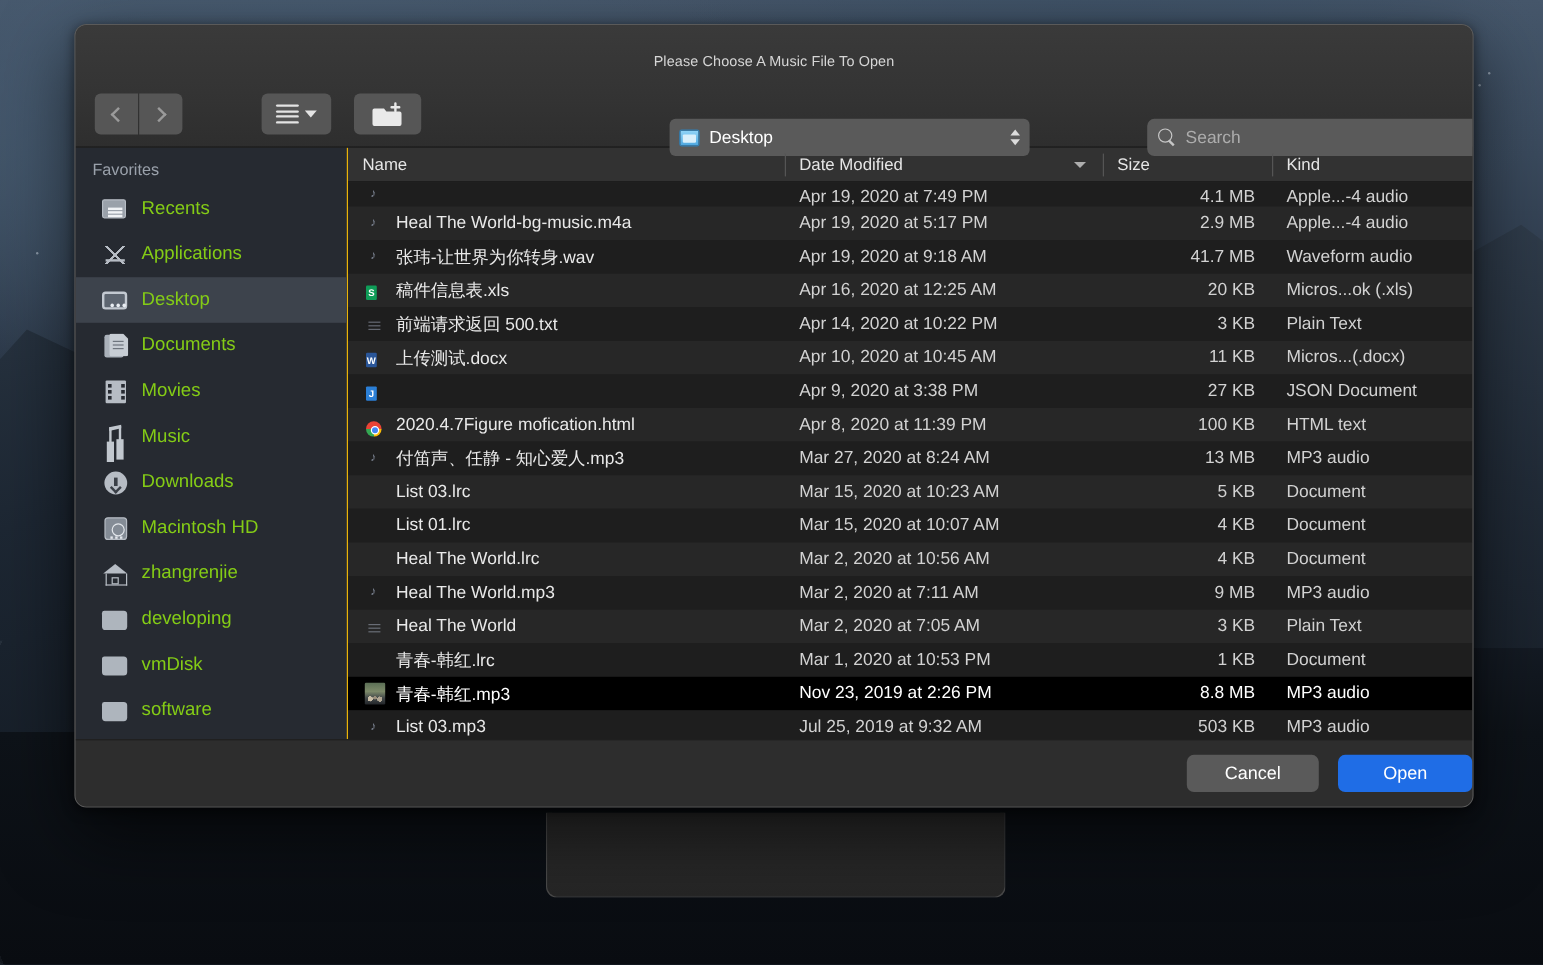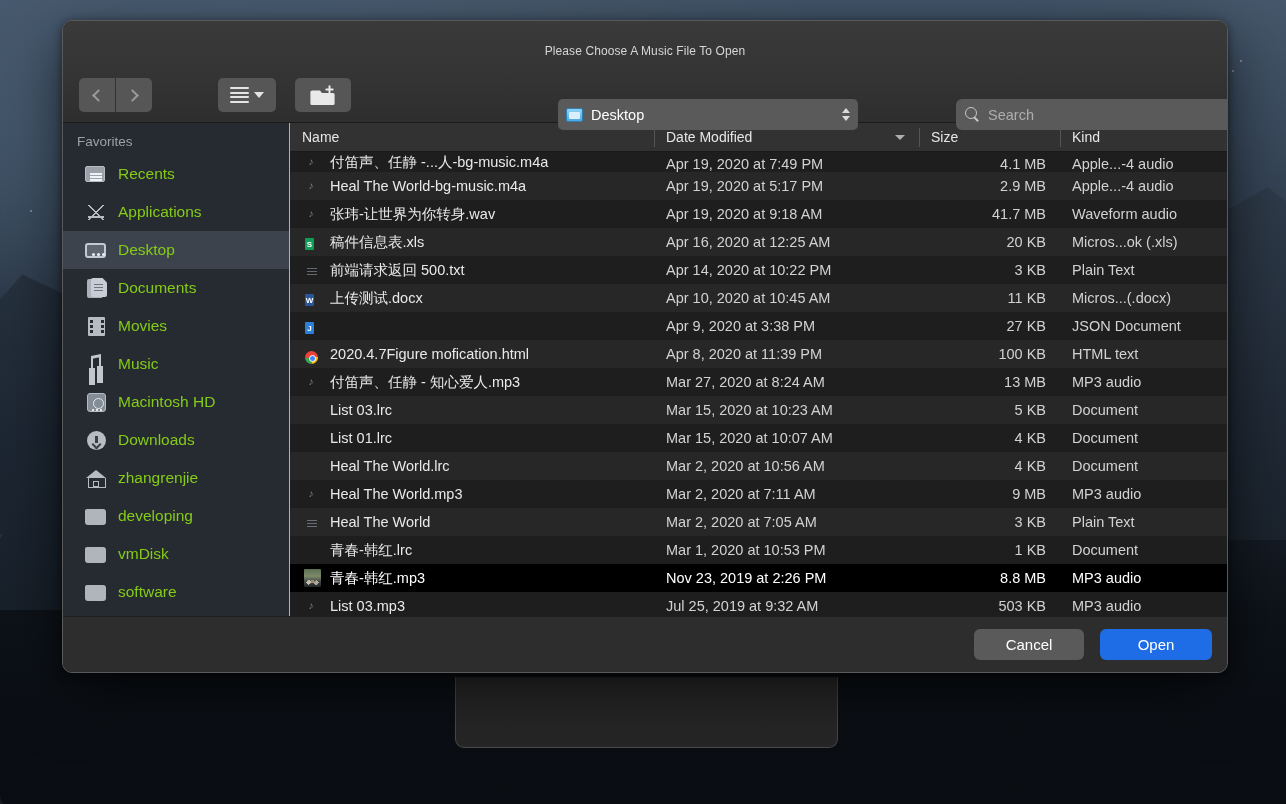--- a/index.html
+++ b/index.html
@@ -246,21 +246,21 @@
     background:linear-gradient(to bottom,#5b6f55 0%, #7d8a6a 40%, #43494a 70%, #23262a 100%); overflow:hidden; }
   .fico.album .art::after{ content:""; position:absolute; left:2px; bottom:1px; width:13px; height:9px;
     background:radial-gradient(circle at 20% 60%, #c9bda6 0 18%, transparent 19%),
                radial-gradient(circle at 50% 50%, #9a8f7c 0 18%, transparent 19%),
                radial-gradient(circle at 80% 62%, #b0a693 0 18%, transparent 19%); }
 
   
   #footer {
     height:56px; flex:0 0 56px; background:#2d2d2d;
     display:flex; align-items:center; justify-content:flex-end;
-    padding-right:15px; gap:16px;
+    gap:16px;
     border-top:1px solid #1f1f1f;
   }
   .dlg-btn {
     height:31px; min-width:110px; border-radius:6px; border:none;
     font-family:"Liberation Sans", sans-serif; font-size:15px; color:#fff;
     cursor:default;
   }
   #btn-cancel { background:#5a5a5a; }
   #btn-open   { background:#1f6de6; width:112px; }
 </style>
@@ -363,31 +363,31 @@
           <div class="sb-item">
             <span class="sb-ico">
               <span class="ico-music" style="display: block; position: relative;">
                 <i></i>
               </span>
             </span>
             <span>Music</span>
           </div>
           <div class="sb-item">
             <span class="sb-ico">
-              <span class="ico-hd" style="display: block; position: relative;"><i></i></span>
-            </span>
-            <span>Macintosh HD</span>
-          </div>
-          <div class="sb-item">
-            <span class="sb-ico">
               <span class="ico-dl" style="display: block; position: relative;">
                 <i></i>
               </span>
             </span>
             <span>Downloads</span>
+          </div>
+          <div class="sb-item">
+            <span class="sb-ico">
+              <span class="ico-hd" style="display: block; position: relative;"><i></i></span>
+            </span>
+            <span>Macintosh HD</span>
           </div>
           <div class="sb-item">
             <span class="sb-ico">
               <span class="ico-home" style="display: block; position: relative;">
                 <i></i>
               </span>
             </span>
             <span>zhangrenjie</span>
           </div>
           <div class="sb-item">
@@ -418,21 +418,20 @@
           <span>Date Modified</span>
           <span class="sortcaret"></span>
         </div>
         <div class="hcell" id="h-size">Size</div>
         <div class="hcell" id="h-kind">Kind</div>
       </div>
       <div id="rows">
           <div class="row odd clipped">
             <div class="c-name">
               <span class="fico"><span class="paper dim"></span><span class="fold"></span><span class="note">♪</span></span>
-              <span>付笛声、任静 -...人-bg-music.m4a</span>
             </div>
             <div class="c-date">Apr 19, 2020 at 7:49 PM</div>
             <div class="c-size">4.1 MB</div>
             <div class="c-kind">Apple...-4 audio</div>
           </div>
           <div class="row even">
             <div class="c-name">
               <span class="fico"><span class="paper dim"></span><span class="fold"></span><span class="note">♪</span></span>
               <span>Heal The World-bg-music.m4a</span>
             </div>

